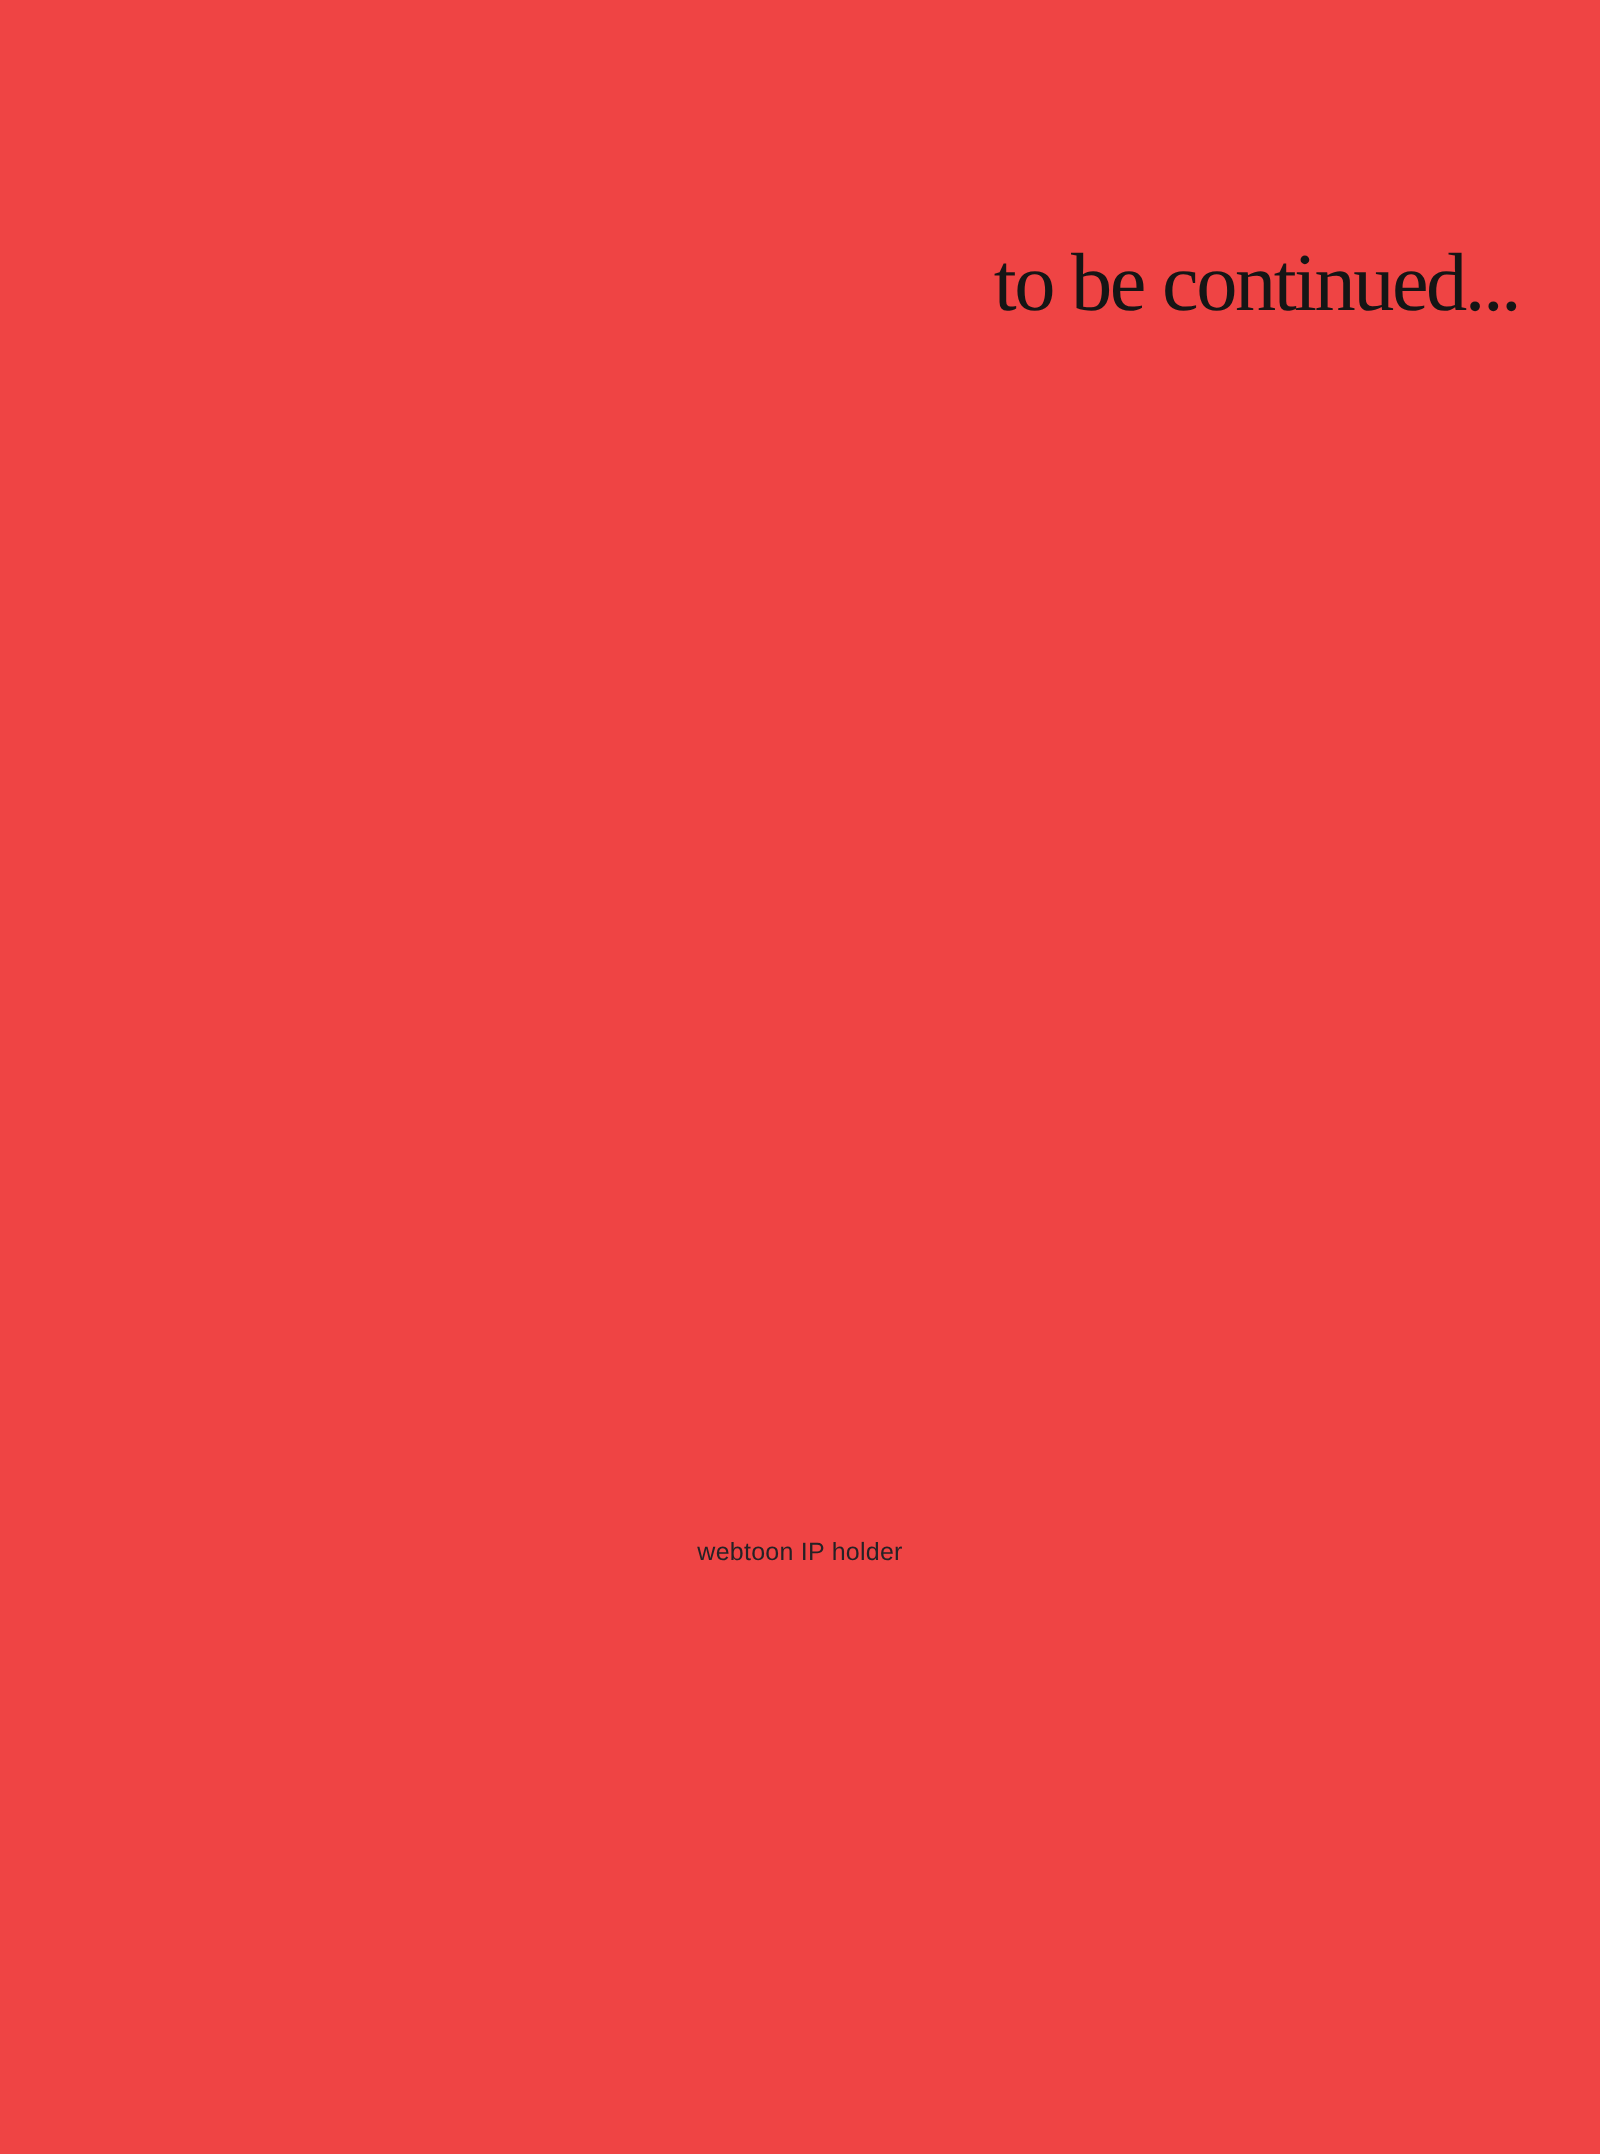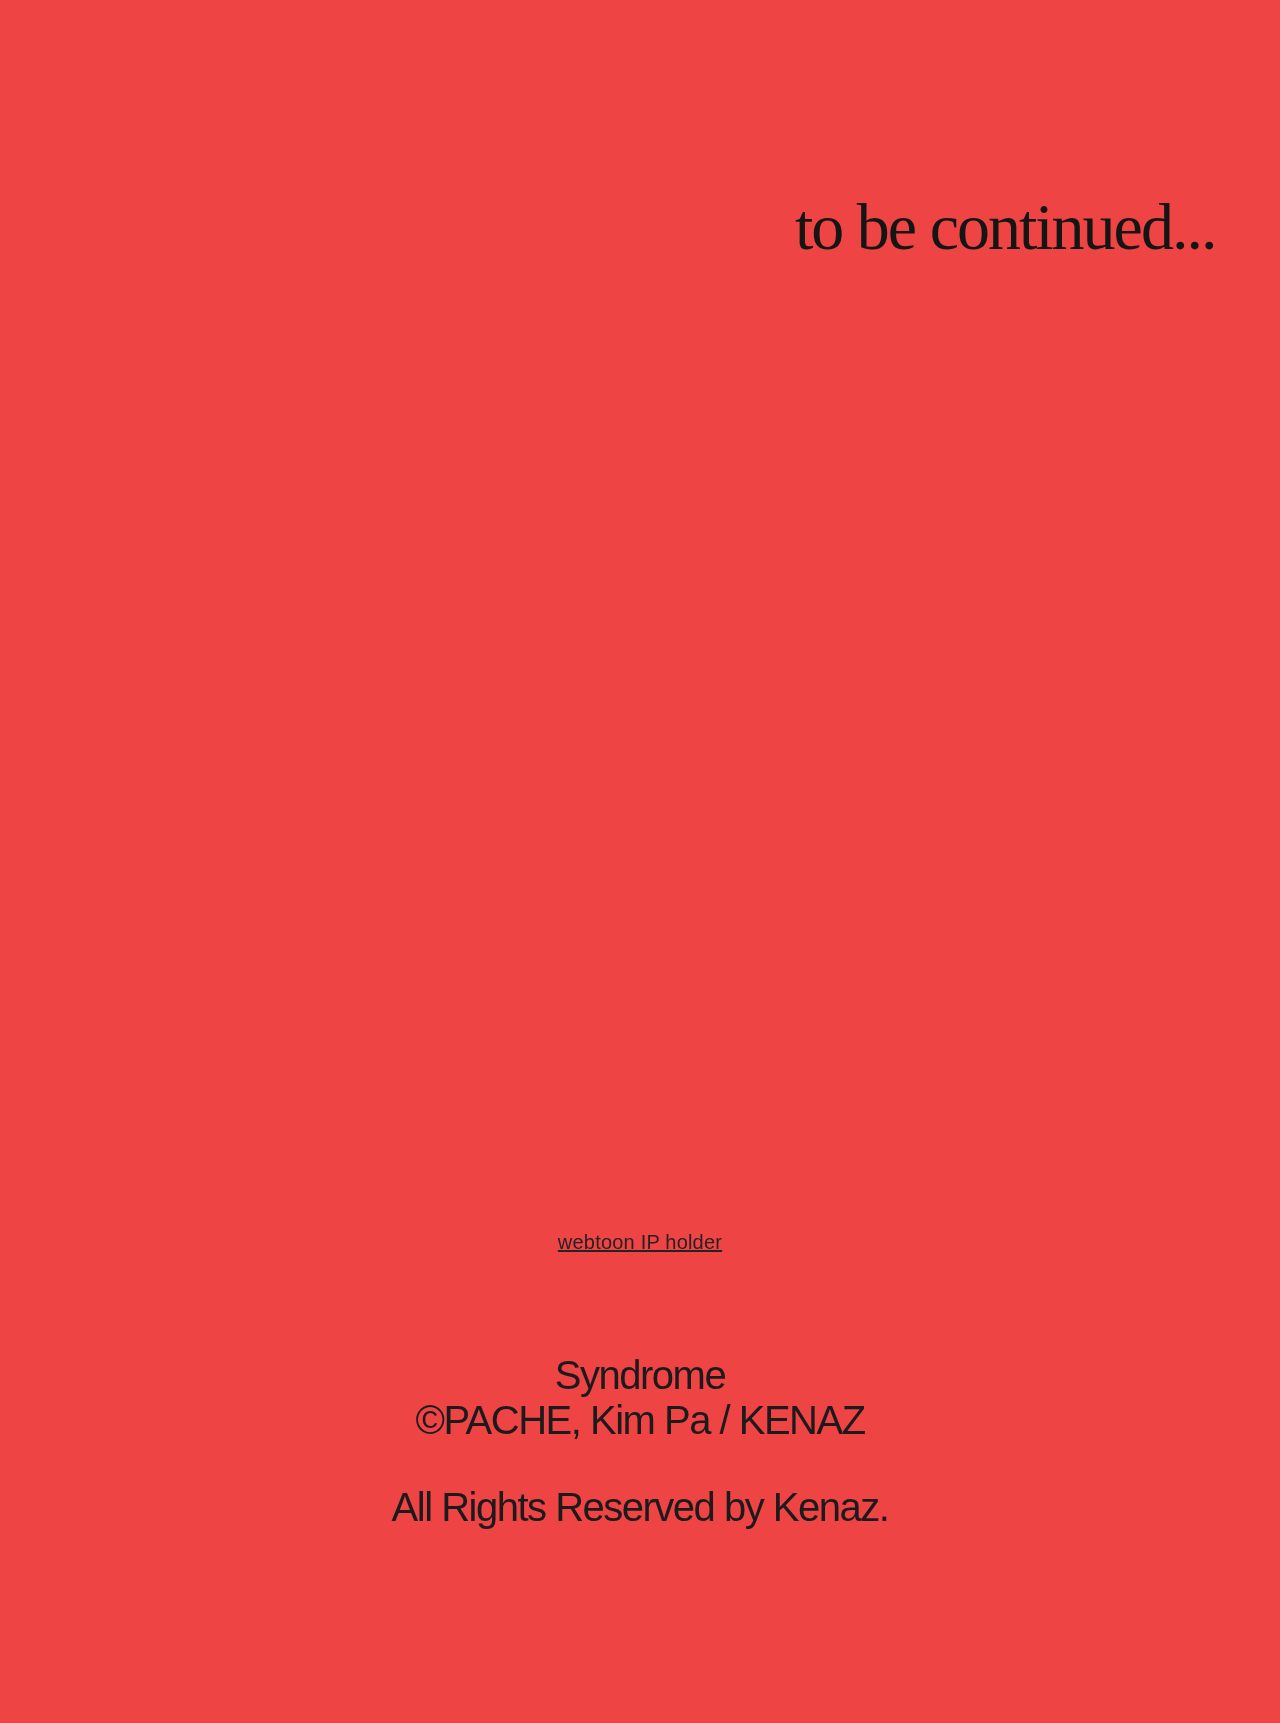--- a/index.html
+++ b/index.html
@@ -48,21 +48,20 @@
   .tagline {
     position: absolute;
     left: 50%;
     top: 1231px;
     transform: translateX(-50%);
     font-size: 20px;
     line-height: 22px;
     letter-spacing: 0.2px;
     color: #242225;
     white-space: nowrap;
-    text-decoration: underline;
   }
   .credits {
     position: absolute;
     left: 0;
     right: 0;
     top: 1353px;
     text-align: center;
     font-size: 40px;
     line-height: 45px;
     letter-spacing: -1.5px;
@@ -75,19 +74,14 @@
 </head>
 <body>
 
 <div class="page">
 
   <div class="continued">to be continued...</div>
 
 
   <div class="tagline">webtoon IP holder</div>
 
-  <div class="credits">
-    <div class="title-line">Syndrome</div>
-    <div class="copyright-line">©PACHE, Kim Pa / KENAZ</div>
-    <div class="rights-line">All Rights Reserved by Kenaz.</div>
-  </div>
 
 </div>
 
 </body></html>

